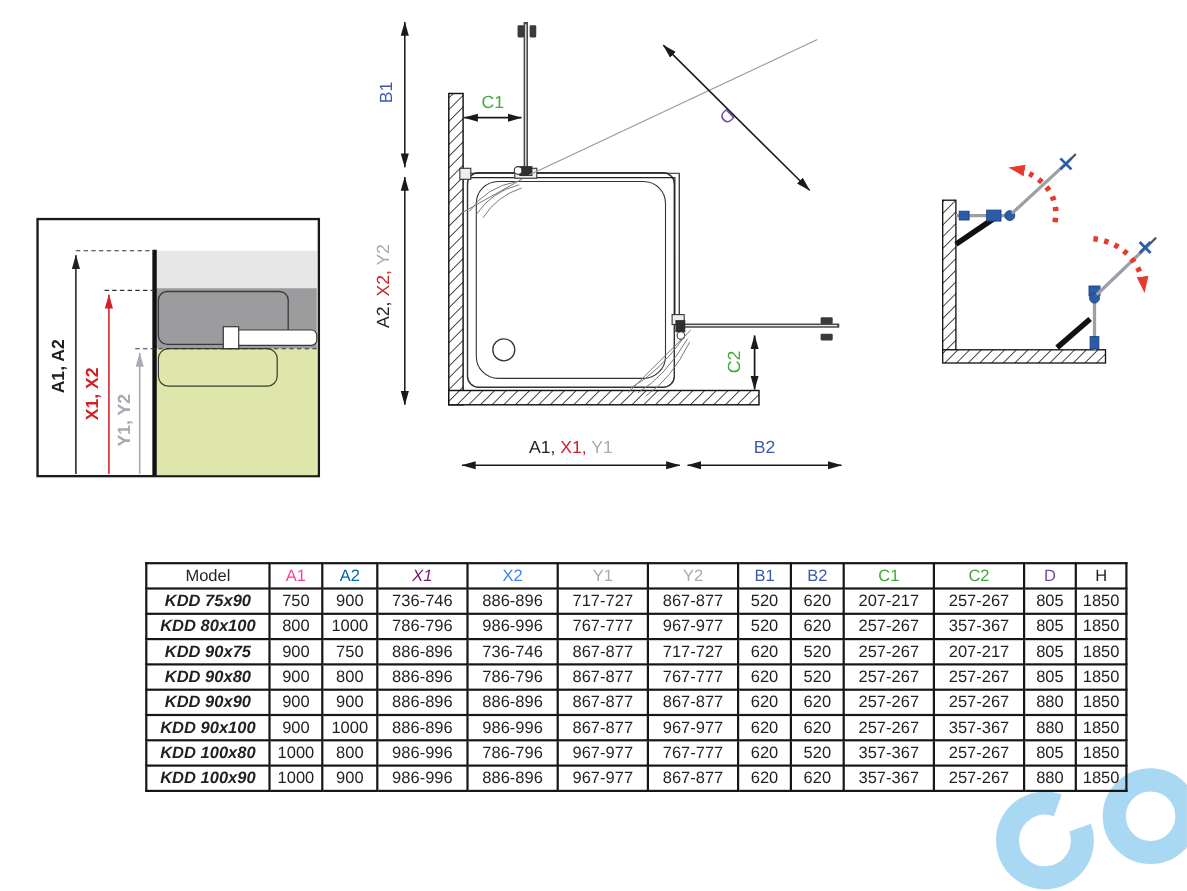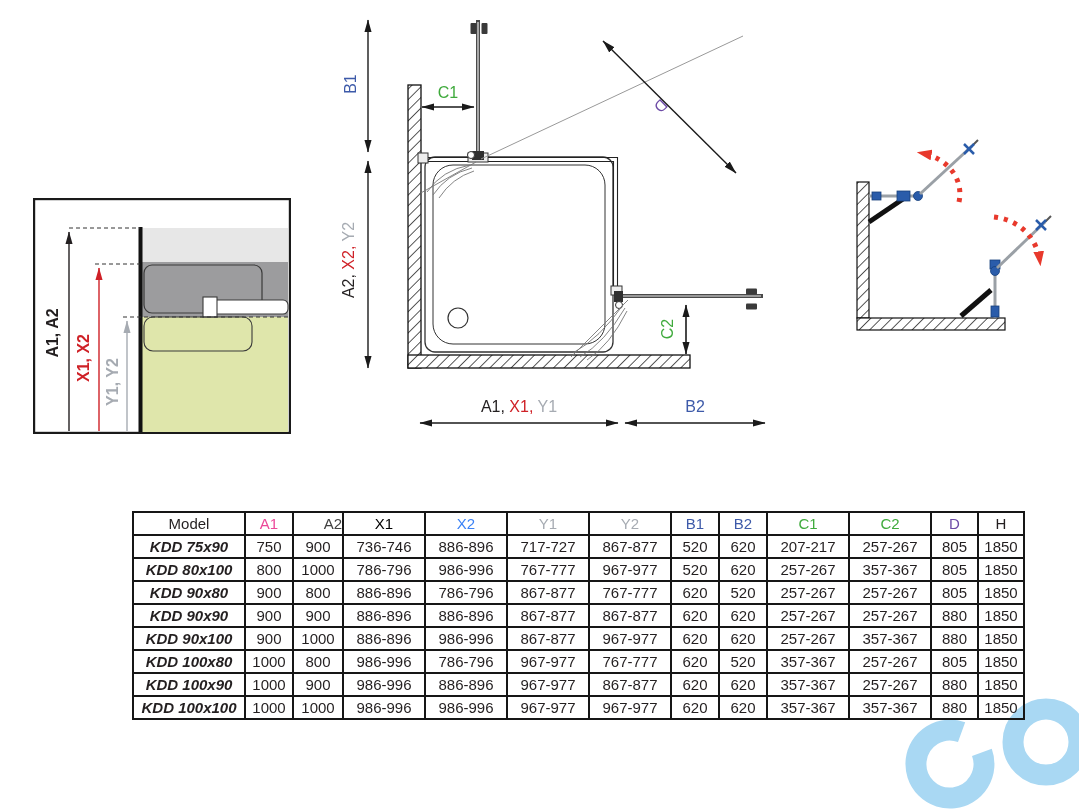--- a/index.html
+++ b/index.html
@@ -200,22 +200,22 @@
         <col style="width:48px">
         <col style="width:82px">
         <col style="width:82px">
       <col style="width:47px">
         <col style="width:46px">
     </colgroup>
     <thead>
       <tr>
           <th class="model-head" style="color: rgb(35, 31, 32);">Model</th>
           <th style="color: #ec4899;">A1</th>
-          <th style="color: #404040; text-align: right;">A2</th>
-          <th style="color: #000000;">X1</th>
+          <th style="color: #0369a1;">A2</th>
+          <th style="color: #701a75; font-style: italic;">X1</th>
           <th style="color: #3b82f6;">X2</th>
           <th style="color: rgb(166, 171, 178);">Y1</th>
           <th style="color: rgb(166, 171, 178);">Y2</th>
           <th style="color: rgb(61, 90, 169);">B1</th>
           <th style="color: rgb(61, 90, 169);">B2</th>
           <th style="color: rgb(63, 170, 60);">C1</th>
           <th style="color: rgb(63, 170, 60);">C2</th>
           <th style="color: rgb(109, 75, 166);">D</th>
           <th style="color: rgb(35, 31, 32);">H</th>
         </tr>
@@ -245,20 +245,35 @@
           <td>767-777</td>
           <td>967-977</td>
           <td>520</td>
           <td>620</td>
           <td>257-267</td>
           <td>357-367</td>
           <td>805</td>
           <td>1850</td>
         </tr>
         <tr>
+          <td class="model-cell">KDD 90x75</td>
+          <td>900</td>
+          <td>750</td>
+          <td>886-896</td>
+          <td>736-746</td>
+          <td>867-877</td>
+          <td>717-727</td>
+          <td>620</td>
+          <td>520</td>
+          <td>257-267</td>
+          <td>207-217</td>
+          <td>805</td>
+          <td>1850</td>
+        </tr>
+        <tr>
           <td class="model-cell">KDD 90x80</td>
           <td>900</td>
           <td>800</td>
           <td>886-896</td>
           <td>786-796</td>
           <td>867-877</td>
           <td>767-777</td>
           <td>620</td>
           <td>520</td>
           <td>257-267</td>
@@ -319,31 +334,16 @@
           <td>886-896</td>
           <td>967-977</td>
           <td>867-877</td>
           <td>620</td>
           <td>620</td>
           <td>357-367</td>
           <td>257-267</td>
           <td>880</td>
           <td>1850</td>
         </tr>
-        <tr>
-          <td class="model-cell">KDD 100x100</td>
-          <td>1000</td>
-          <td>1000</td>
-          <td>986-996</td>
-          <td>986-996</td>
-          <td>967-977</td>
-          <td>967-977</td>
-          <td>620</td>
-          <td>620</td>
-          <td>357-367</td>
-          <td>357-367</td>
-          <td>880</td>
-          <td>1850</td>
-        </tr>
       </tbody>
   </table>
 
 </div>
 
 </body></html>

